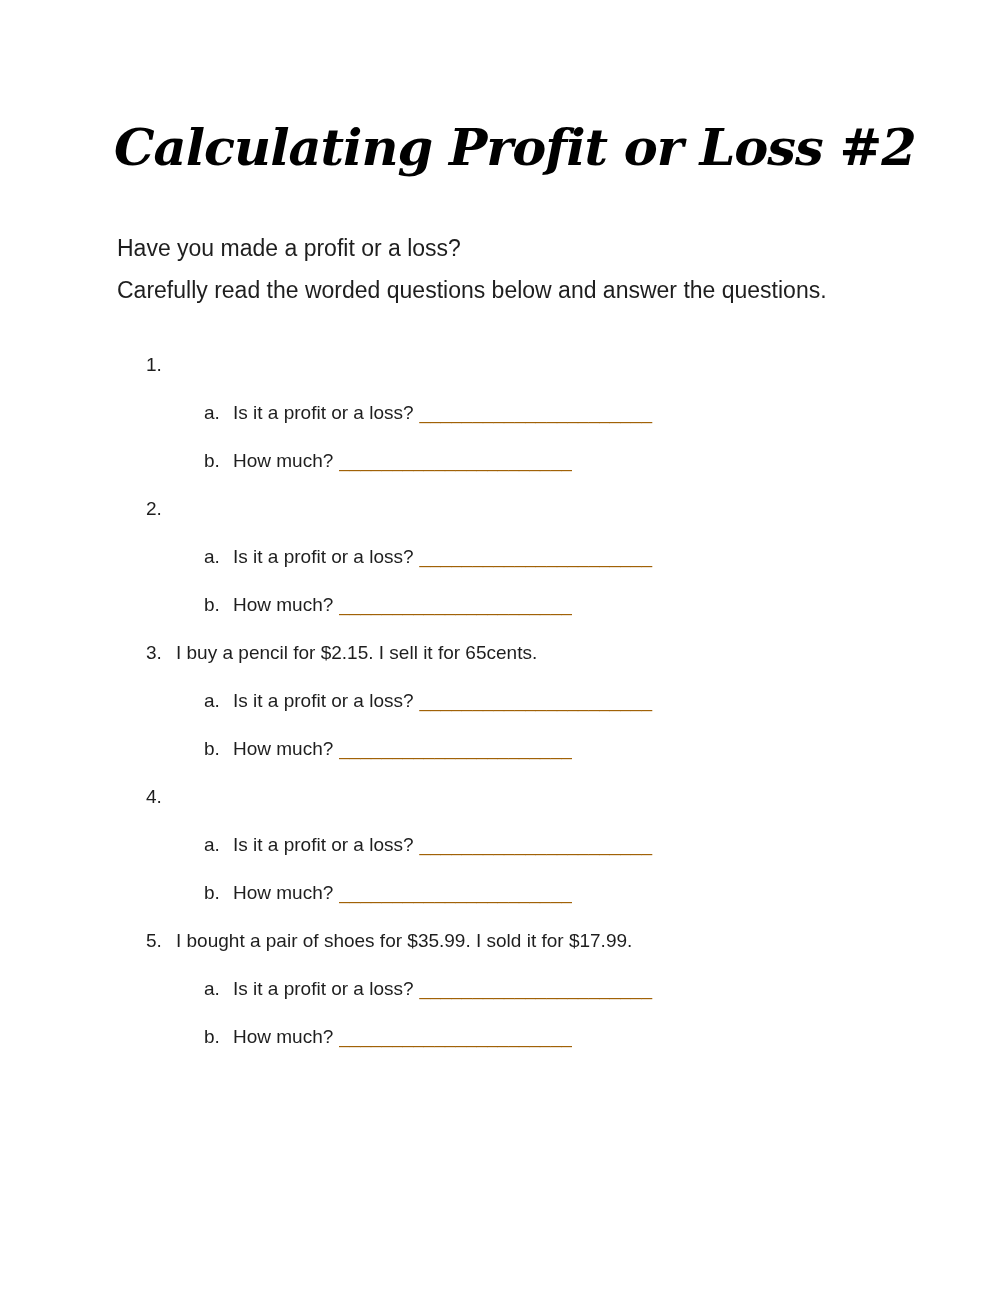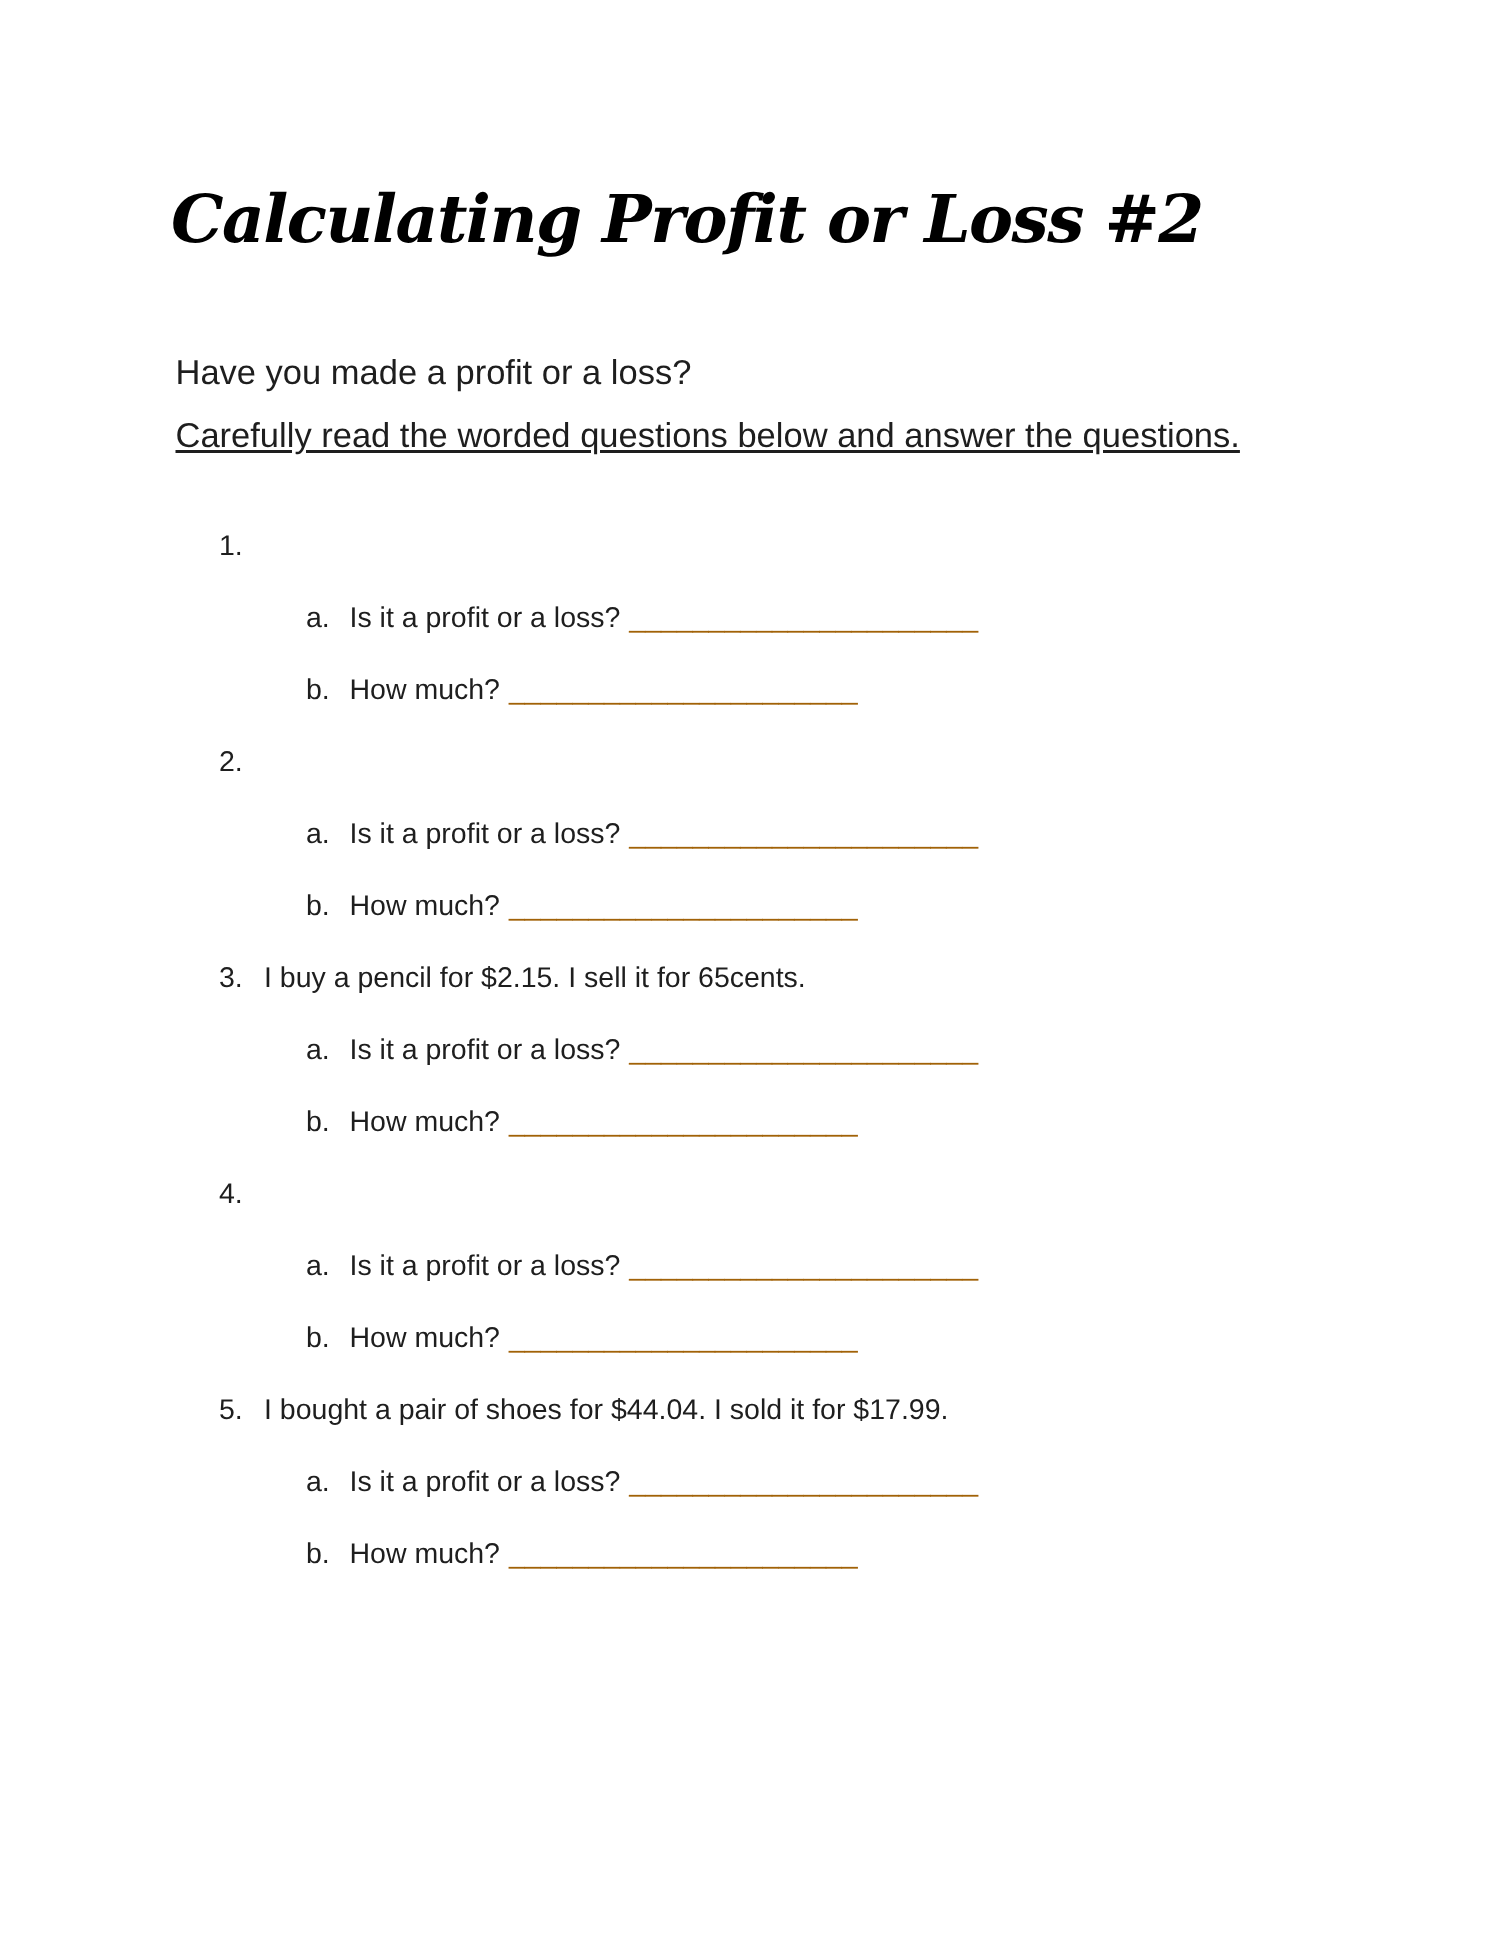--- a/index.html
+++ b/index.html
@@ -15,34 +15,34 @@
     font-family: "Liberation Sans", sans-serif;
     color: #1e1e1e;
     overflow: hidden;
   }
   .title {
     margin: 0;
     padding: 116px 0 0 114px;
     font-family: "DejaVu Serif", serif;
     font-style: italic;
     font-weight: 700;
-    font-size: 44px;
+    font-size: 51px;
     line-height: 62px;
     letter-spacing: -1px;
     color: #000000;
     white-space: nowrap;
   }
   .intro {
     margin: 0;
     padding-left: 117px;
     font-size: 23px;
     line-height: 20px;
   }
   .intro-1 { margin-top: 60px; }
-  .intro-2 { margin-top: 22px; text-decoration: underline; }
+  .intro-2 { margin-top: 22px; }
   .questions { margin-top: 55px; }
   .q-line, .sub-line {
     display: flex;
     align-items: baseline;
     font-size: 19px;
     line-height: 20px;
     margin-bottom: 28px;
     white-space: nowrap;
   }
   .q-line  { padding-left: 146px; }
@@ -128,21 +128,21 @@
       <div class="sub-line">
         <span class="sub-label">b.</span>
         <span class="sub-text">How much?</span>
         <span class="blank">______________________</span>
       </div>
     </section>
 
     <section>
       <div class="q-line">
         <span class="q-num">5.</span>
-        <span class="q-text">I bought a pair of shoes for $44.04. I sold it for $17.99.</span>
+        <span class="q-text">I bought a pair of shoes for $35.99. I sold it for $17.99.</span>
       </div>
       <div class="sub-line">
         <span class="sub-label">a.</span>
         <span class="sub-text">Is it a profit or a loss?</span>
         <span class="blank">______________________</span>
       </div>
       <div class="sub-line">
         <span class="sub-label">b.</span>
         <span class="sub-text">How much?</span>
         <span class="blank">______________________</span>

